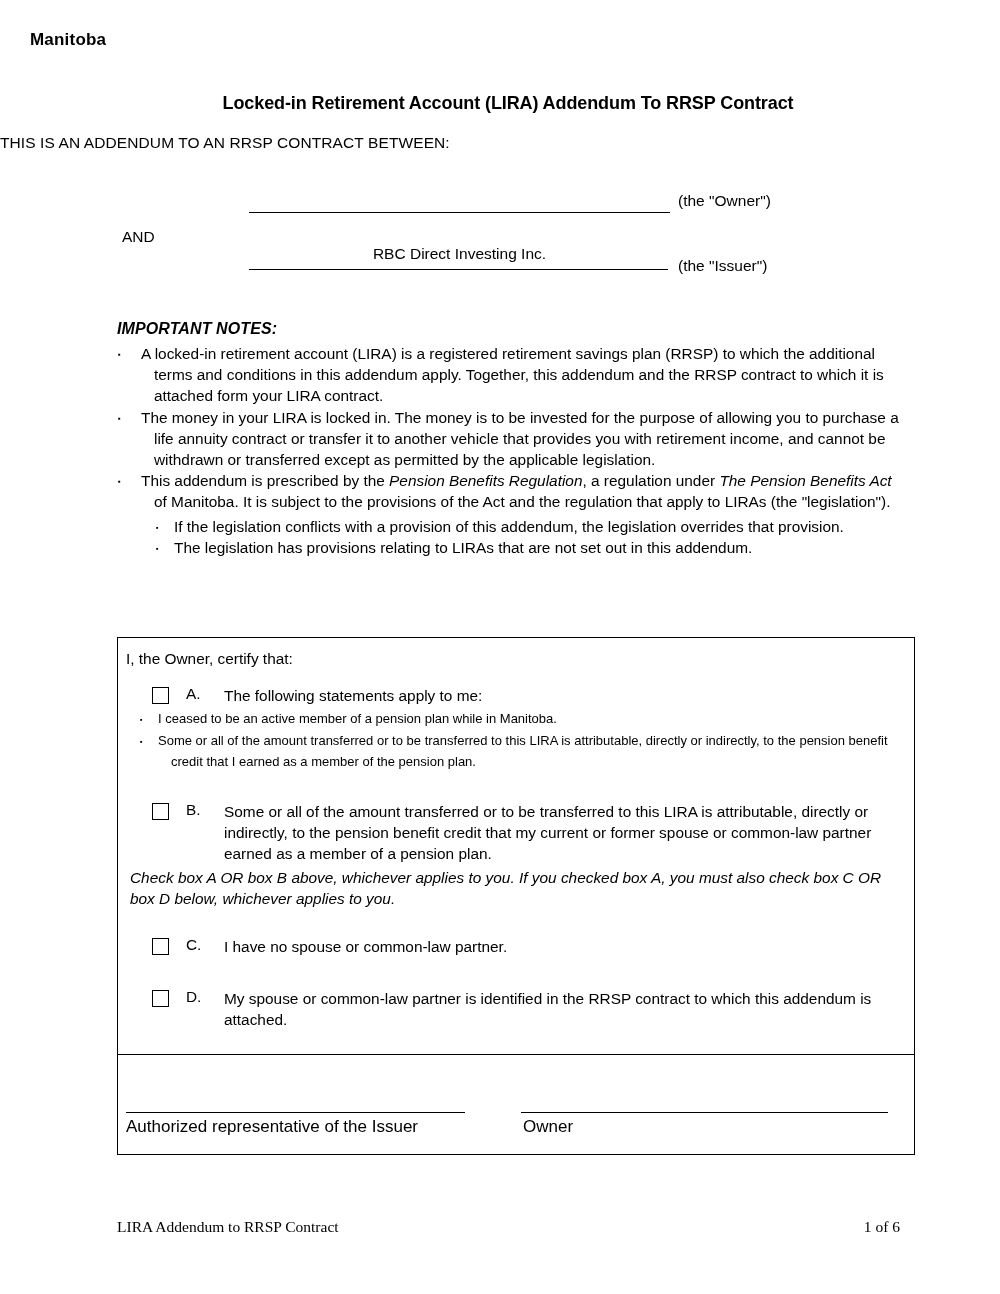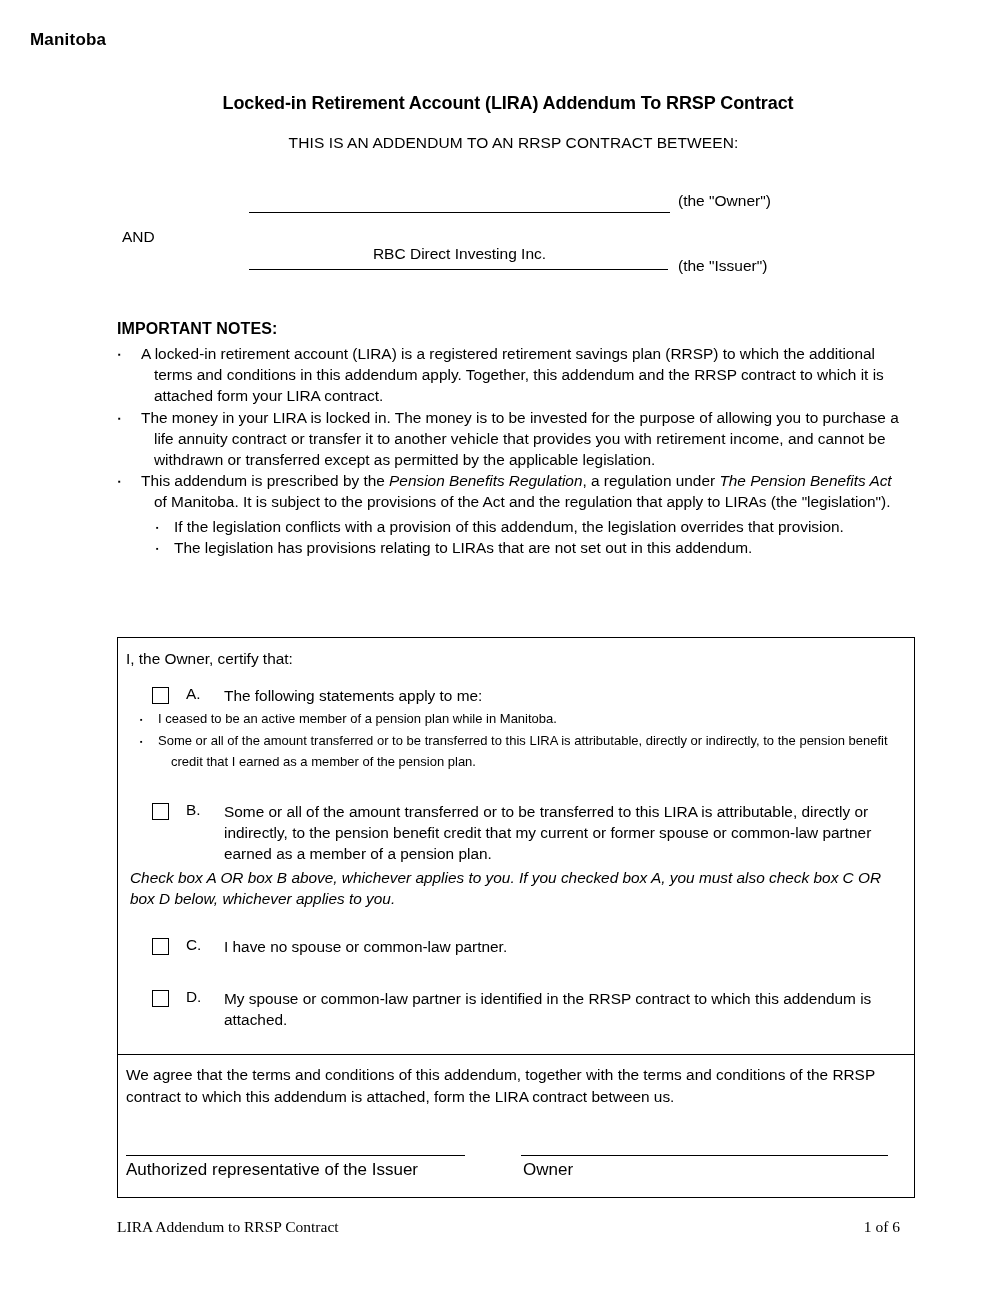--- a/index.html
+++ b/index.html
@@ -41,24 +41,22 @@
     text-align: center;
     font-size: 18px;
     font-weight: bold;
     letter-spacing: -0.1px;
   }
   .doc-subtitle {
     position: absolute;
     left: 0;
     right: 0;
     top: 134px;
-    text-align: center;
     font-size: 15.5px;
     letter-spacing: 0.1px;
-    margin-left: 27px;
   }
 
   
   .parties {
     position: absolute;
     left: 0;
     top: 186px;
     width: 1000px;
     height: 110px;
   }
@@ -118,20 +116,21 @@
     position: absolute;
     left: 117px;
     top: 320px;
     width: 790px;
   }
   .notes-heading {
     font-size: 16px;
     font-weight: bold;
     margin: 0 0 5px 0;
     letter-spacing: 0.1px;
+    font-style: italic;
   }
   ul.bullets {
     list-style: none;
     margin: 0;
     padding: 0;
   }
   ul.bullets > li {
     position: relative;
     padding-left: 24px;
     font-size: 15.4px;
@@ -399,21 +398,20 @@
         <span class="cb"></span>
         <span class="cert-letter">D.</span>
         <div class="cert-text">My spouse or common-law partner is identified in the RRSP contract to which this addendum is attached.</div>
       </div>
 
     </div>
 
     <div class="box-divider"></div>
 
     <div class="agree-section">
-      <div class="agree-text">We agree that the terms and conditions of this addendum, together with the terms and conditions of the RRSP contract to which this addendum is attached, form the LIRA contract between us.</div>
 
       <div class="sign-row">
         <div class="sig-line issuer-sig"></div>
         <div class="sig-label issuer-lbl">Authorized representative of the Issuer</div>
         <div class="sig-line owner-sig"></div>
         <div class="sig-label owner-lbl">Owner</div>
       </div>
     </div>
 
   </div>

